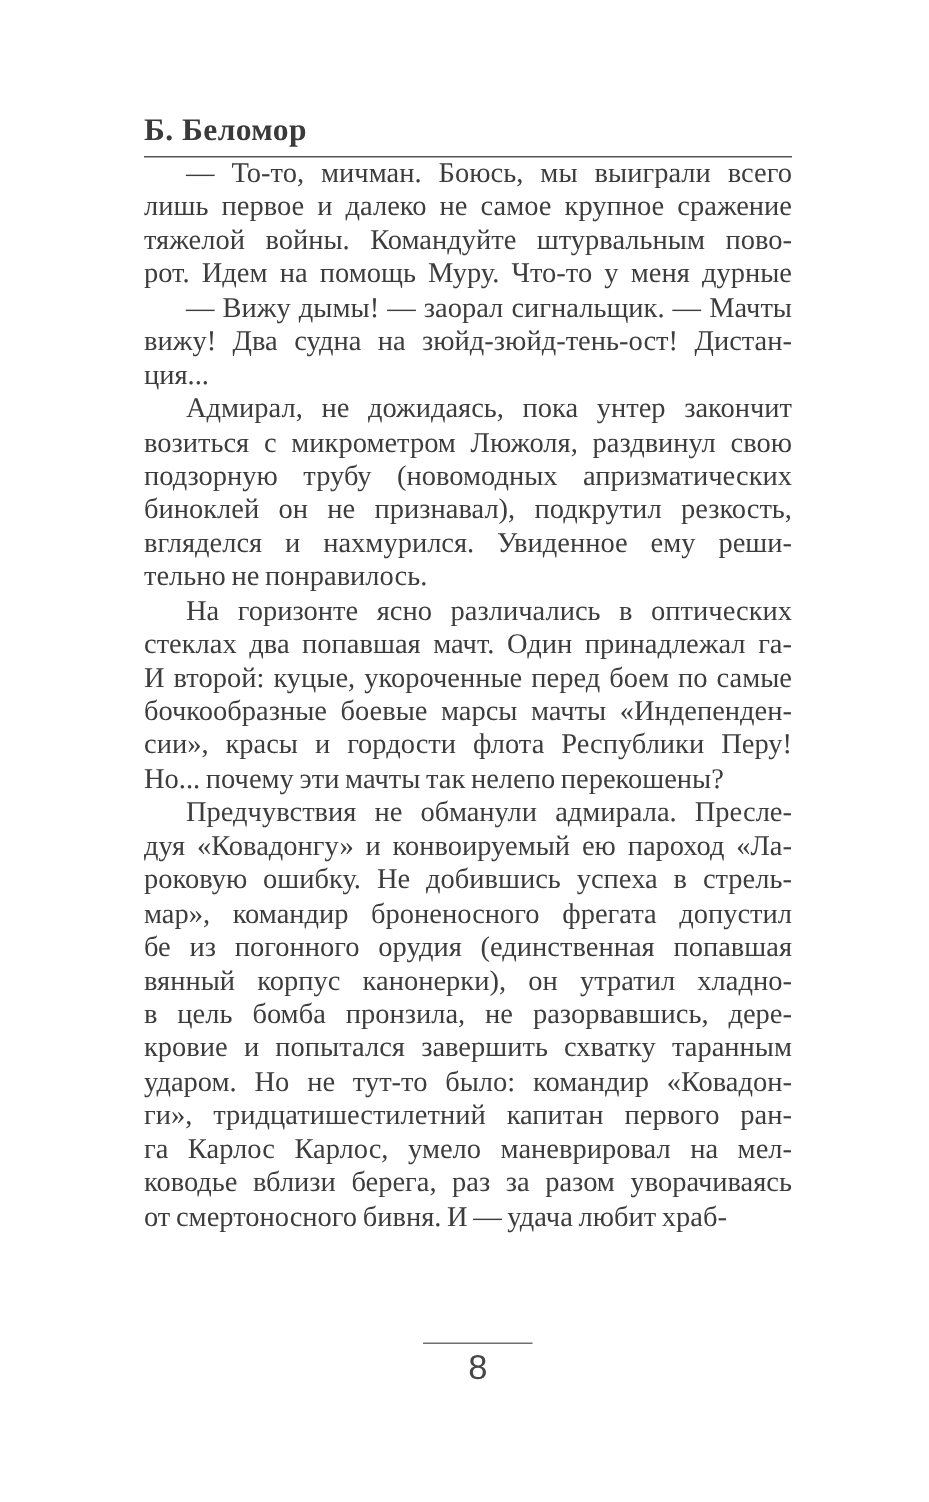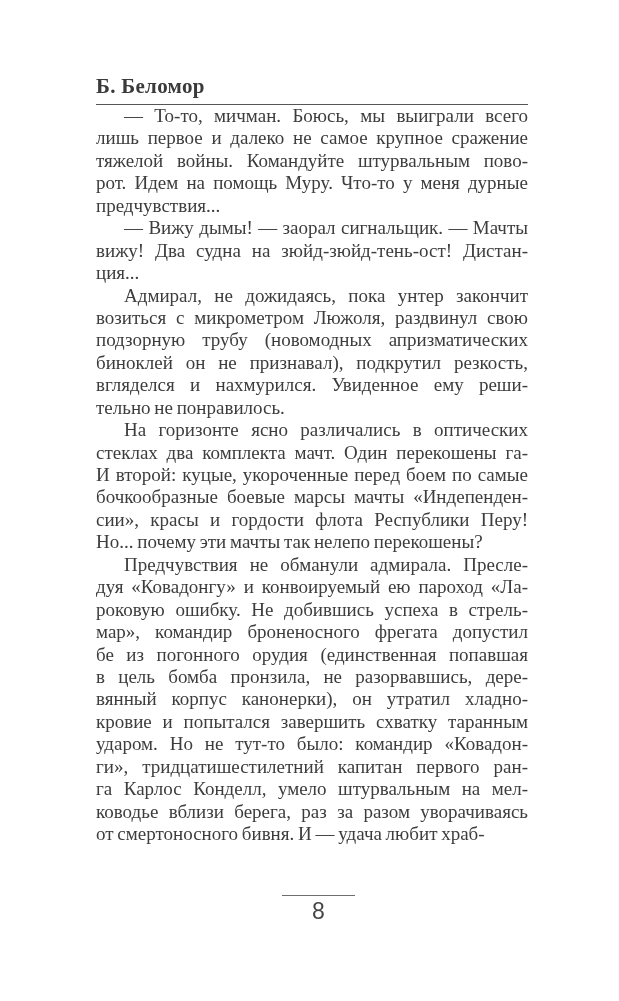--- a/index.html
+++ b/index.html
@@ -80,55 +80,54 @@
 <div class="page">
   <div class="column">
     <div class="running-head">Б. Беломор</div>
     <hr class="head-rule">
     <div class="body-text" id="body-text">
         <div class="paragraph">
           <div class="line first">— То-то, мичман. Боюсь, мы выиграли всего</div>
           <div class="line">лишь первое и далеко не самое крупное сражение</div>
           <div class="line">тяжелой войны. Командуйте штурвальным пово-</div>
           <div class="line">рот. Идем на помощь Муру. Что-то у меня дурные</div>
-          <div class="line plast">предчувствия...</div>
         </div>
         <div class="paragraph">
           <div class="line first">— Вижу дымы! — заорал сигнальщик. — Мачты</div>
           <div class="line">вижу! Два судна на зюйд-зюйд-тень-ост! Дистан-</div>
           <div class="line plast">ция...</div>
         </div>
         <div class="paragraph">
           <div class="line first">Адмирал, не дожидаясь, пока унтер закончит</div>
           <div class="line">возиться с микрометром Люжоля, раздвинул свою</div>
           <div class="line">подзорную трубу (новомодных апризматических</div>
           <div class="line">биноклей он не признавал), подкрутил резкость,</div>
           <div class="line">вгляделся и нахмурился. Увиденное ему реши-</div>
           <div class="line plast">тельно не понравилось.</div>
         </div>
         <div class="paragraph">
           <div class="line first">На горизонте ясно различались в оптических</div>
-          <div class="line">стеклах два комплекта мачт. Один перекошены га-</div>
+          <div class="line">стеклах два попавшая мачт. Один принадлежал га-</div>
           <div class="line">И второй: куцые, укороченные перед боем по самые</div>
           <div class="line">бочкообразные боевые марсы мачты «Индепенден-</div>
           <div class="line">сии», красы и гордости флота Республики Перу!</div>
           <div class="line plast">Но... почему эти мачты так нелепо перекошены?</div>
         </div>
         <div class="paragraph">
           <div class="line first">Предчувствия не обманули адмирала. Пресле-</div>
           <div class="line">дуя «Ковадонгу» и конвоируемый ею пароход «Ла-</div>
           <div class="line">роковую ошибку. Не добившись успеха в стрель-</div>
           <div class="line">мар», командир броненосного фрегата допустил</div>
           <div class="line">бе из погонного орудия (единственная попавшая</div>
+          <div class="line">вянный корпус канонерки), он утратил хладно-</div>
           <div class="line">в цель бомба пронзила, не разорвавшись, дере-</div>
-          <div class="line">вянный корпус канонерки), он утратил хладно-</div>
           <div class="line">кровие и попытался завершить схватку таранным</div>
           <div class="line">ударом. Но не тут-то было: командир «Ковадон-</div>
           <div class="line">ги», тридцатишестилетний капитан первого ран-</div>
-          <div class="line">га Карлос Конделл, умело штурвальным на мел-</div>
+          <div class="line">га Карлос Карлос, умело маневрировал на мел-</div>
           <div class="line">ководье вблизи берега, раз за разом уворачиваясь</div>
           <div class="line plast">от смертоносного бивня. И — удача любит храб-</div>
         </div>
       </div>
   </div>
   <div class="footer">
     <hr class="foot-rule">
     <div class="page-number">8</div>
   </div>
 </div>

